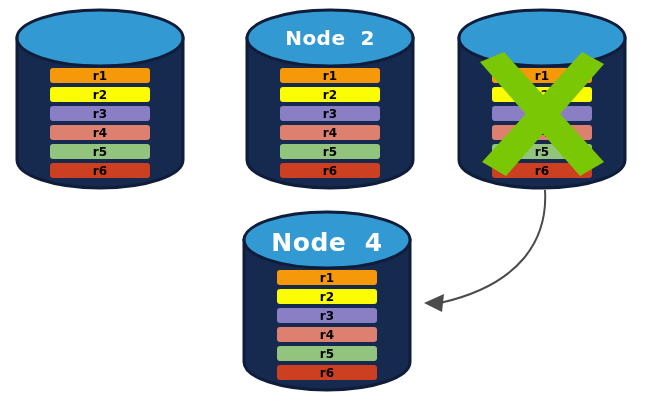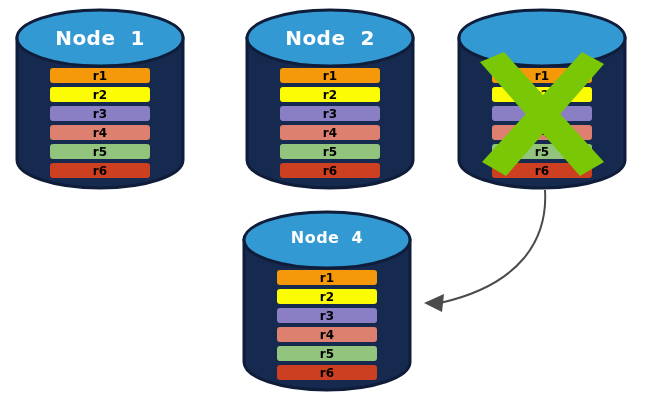--- a/index.html
+++ b/index.html
@@ -83,21 +83,20 @@
 </head>
 <body>
 
 <div id="canvas">
 
   <div class="node" id="node1" style="left:14px; top:8px; width:172px; height:182px;">
     <svg class="node-svg" width="172" height="182" viewBox="0 0 172 182">
       <path d="M3,30 L3,152 A83,28 0 0 0 169,152 L169,30 Z" fill="#16294f" stroke="#0f1d3a" stroke-width="3"></path>
       <ellipse cx="86" cy="30" rx="83" ry="28" fill="#3399d3" stroke="#0f1d3a" stroke-width="3"></ellipse>
     </svg>
-    <div class="node-title" style="top:18px; font-size:20px;">Node  1</div>
     <div class="records" style="top:60px;">
         <div class="record" style="background: rgb(245, 152, 10); width: 100px; height: 15px; margin-bottom: 4px; font-size: 12px;">
           <span>r1</span>
         </div>
         <div class="record" style="background: rgb(252, 252, 4); width: 100px; height: 15px; margin-bottom: 4px; font-size: 12px;">
           <span>r2</span>
         </div>
         <div class="record" style="background: rgb(138, 127, 196); width: 100px; height: 15px; margin-bottom: 4px; font-size: 12px;">
           <span>r3</span>
         </div>
@@ -175,21 +174,21 @@
         </g>
       </svg>
     </div>
   </div>
 
   <div class="node" id="node4" style="left:241px; top:210px; width:172px; height:182px;">
     <svg class="node-svg" width="172" height="182" viewBox="0 0 172 182">
       <path d="M3,30 L3,152 A83,28 0 0 0 169,152 L169,30 Z" fill="#16294f" stroke="#0f1d3a" stroke-width="3"></path>
       <ellipse cx="86" cy="30" rx="83" ry="28" fill="#3399d3" stroke="#0f1d3a" stroke-width="3"></ellipse>
     </svg>
-    <div class="node-title" style="top:18px; font-size:16px;">Node  4</div>
+    <div class="node-title" style="top:18px; font-size:25px;">Node  4</div>
     <div class="records" style="top:60px;">
         <div class="record" style="background: rgb(245, 152, 10); width: 100px; height: 15px; margin-bottom: 4px; font-size: 12px;">
           <span>r1</span>
         </div>
         <div class="record" style="background: rgb(252, 252, 4); width: 100px; height: 15px; margin-bottom: 4px; font-size: 12px;">
           <span>r2</span>
         </div>
         <div class="record" style="background: rgb(138, 127, 196); width: 100px; height: 15px; margin-bottom: 4px; font-size: 12px;">
           <span>r3</span>
         </div>

